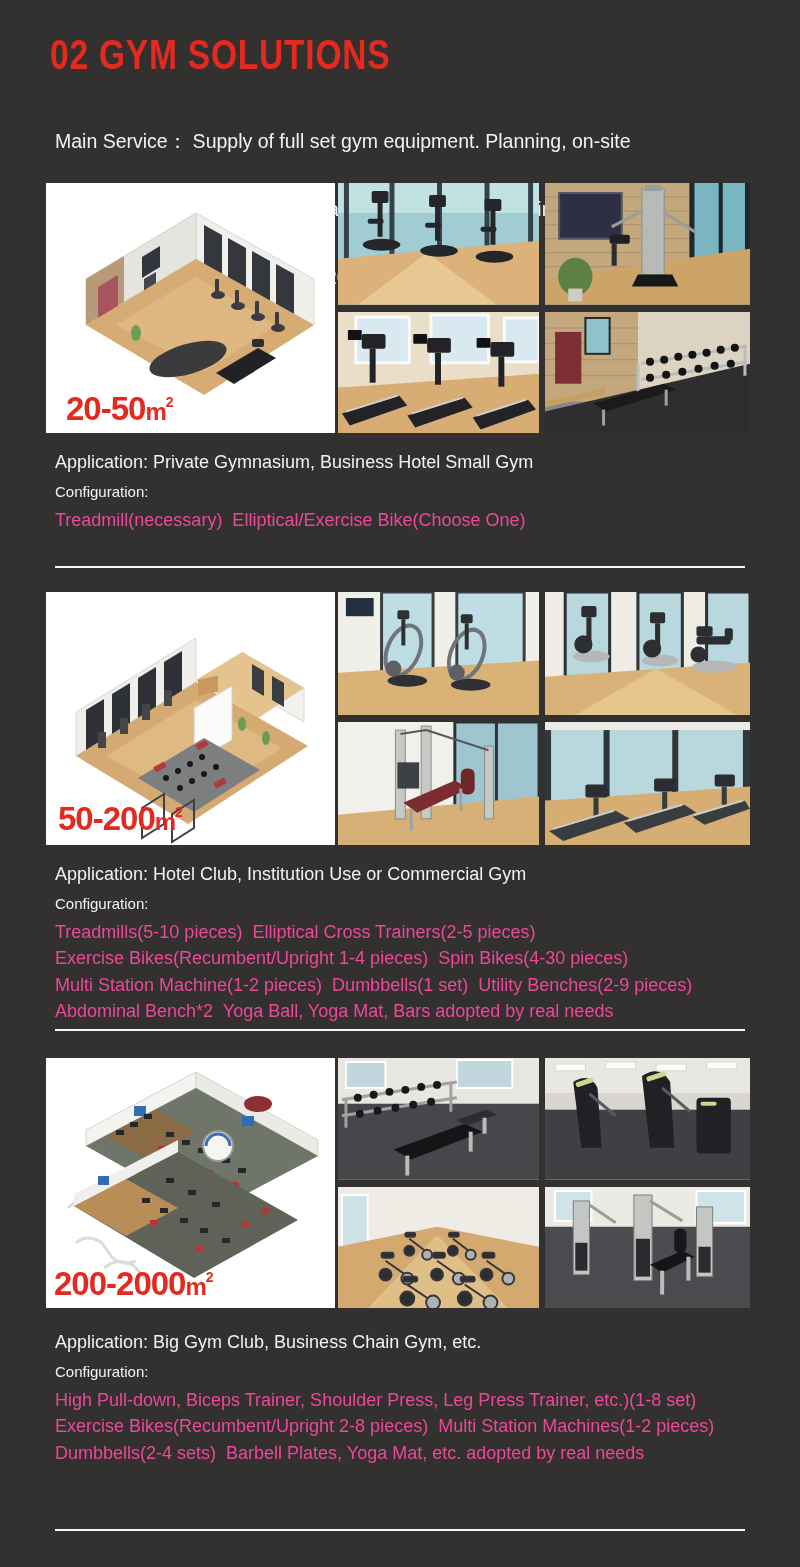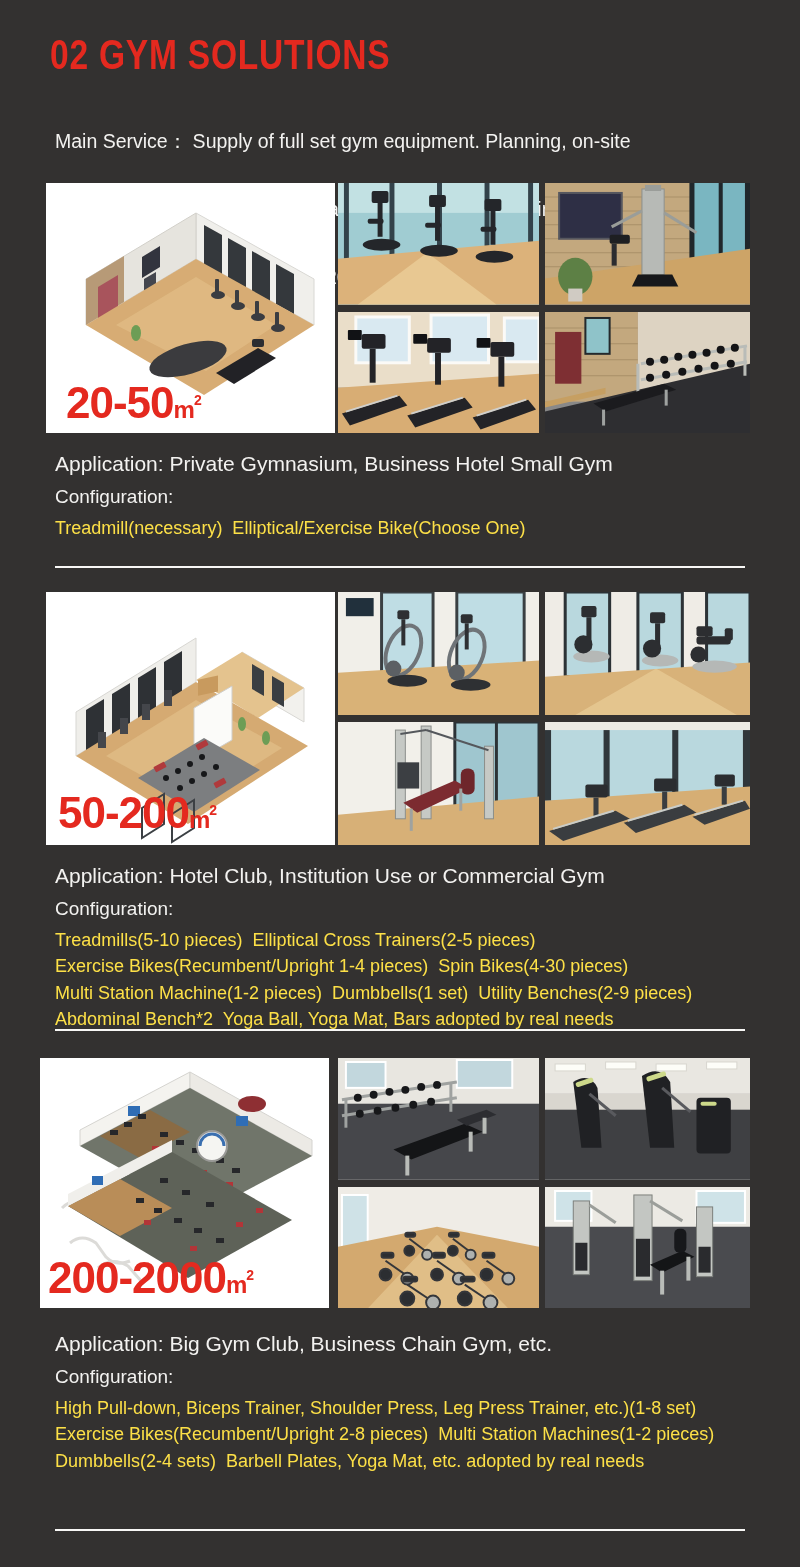--- a/index.html
+++ b/index.html
@@ -31,37 +31,37 @@
 
   
   .plan{
     background:#ffffff;overflow:hidden;
   }
   .plan svg{position:absolute;left:0;top:0;width:100%;height:100%;}
   .size-label{
     position:absolute;font-weight:700;color:var(--accent);
     letter-spacing:-1px;white-space:nowrap;line-height:1;
   }
-  .size-label .num{font-size:44px;}
+  .size-label .num{font-size:33px;}
   .size-label .unit{font-size:24px;}
   .size-label .sup{font-size:14px;vertical-align:13px;letter-spacing:0;}
 
   
   .grid{
     display:grid;grid-template-columns:201px 205px;
     column-gap:6px;row-gap:7px;grid-template-rows:1fr 1fr;
   }
   .photo{position:relative;overflow:hidden;background:#888;}
   .photo svg{position:absolute;left:0;top:0;width:100%;height:100%;}
 
   
   .section-text{left:55px;width:700px;color:var(--text);}
-  .app-line{font-size:21px;margin:0 0 8px 0;white-space:pre-wrap;}
-  .config-label{font-size:19px;margin:10px 0 7px 0;}
-  .config-line{font-size:18px;line-height:26.4px;white-space:pre-wrap;color:#fde047;}
+  .app-line{font-size:18px;margin:0 0 8px 0;white-space:pre-wrap;}
+  .config-label{font-size:15px;margin:10px 0 7px 0;}
+  .config-line{font-size:18px;line-height:26.4px;white-space:pre-wrap;color:#ec4899;}
 
   .divider{left:55px;width:690px;height:2px;background:var(--divider);}
 </style>
 </head>
 <body>
 
 <div class="abs page-title">02 GYM SOLUTIONS</div>
 <div class="abs intro">
   <div>Main Service： Supply of full set gym equipment. Planning, on-site</div>
   <div>measurement, door-to-door installation, instruction of using and</div>
@@ -421,21 +421,21 @@
 <div class="abs section-text" style="top:864px;">
   <div class="app-line">Application: Hotel Club, Institution Use or Commercial Gym</div>
   <div class="config-label">Configuration:</div>
   <div class="config-line">Treadmills(5-10 pieces)  Elliptical Cross Trainers(2-5 pieces)</div>
   <div class="config-line">Exercise Bikes(Recumbent/Upright 1-4 pieces)  Spin Bikes(4-30 pieces)</div>
   <div class="config-line">Multi Station Machine(1-2 pieces)  Dumbbells(1 set)  Utility Benches(2-9 pieces)</div>
   <div class="config-line">Abdominal Bench*2  Yoga Ball, Yoga Mat, Bars adopted by real needs</div>
 </div>
 <div class="abs divider" style="top:1029px;"></div>
 
-<div class="abs plan" style="left:40px;top:1058px;width:289px;height:250px;">
+<div class="abs plan" style="left:46px;top:1058px;width:289px;height:250px;">
   <svg viewBox="0 0 289 250" preserveAspectRatio="none">
     <rect width="289" height="250" fill="#ffffff"></rect>
 
     <g fill="none" stroke="#dcdbd8" stroke-width="3">
       <path d="M22,150 q14,-14 28,0 t28,0"></path>
       <path d="M30,185 q12,-10 26,0 l10,14 q10,10 24,4"></path>
       <path d="M58,210 q14,-12 30,-2 l14,16"></path>
     </g>
 
     <polygon points="40,72 150,14 150,30 40,88" fill="#f4f3ef" stroke="#d5d4d0"></polygon>

